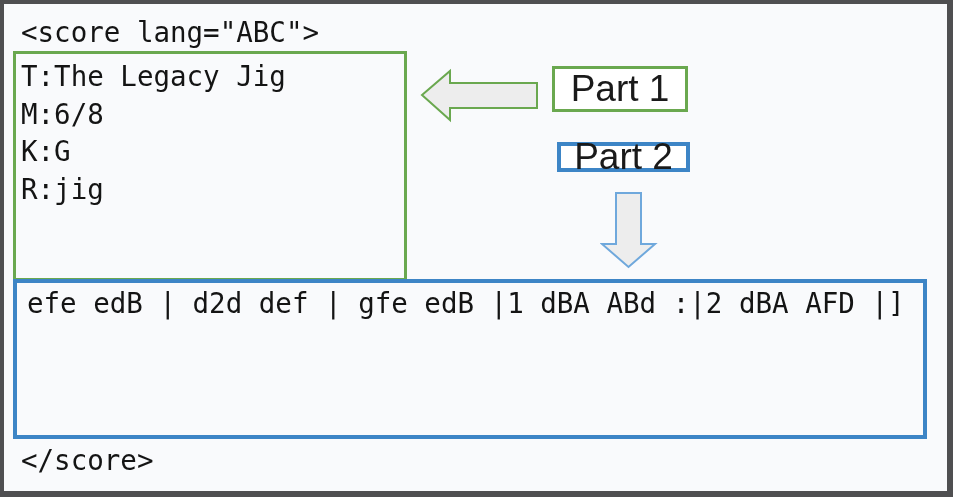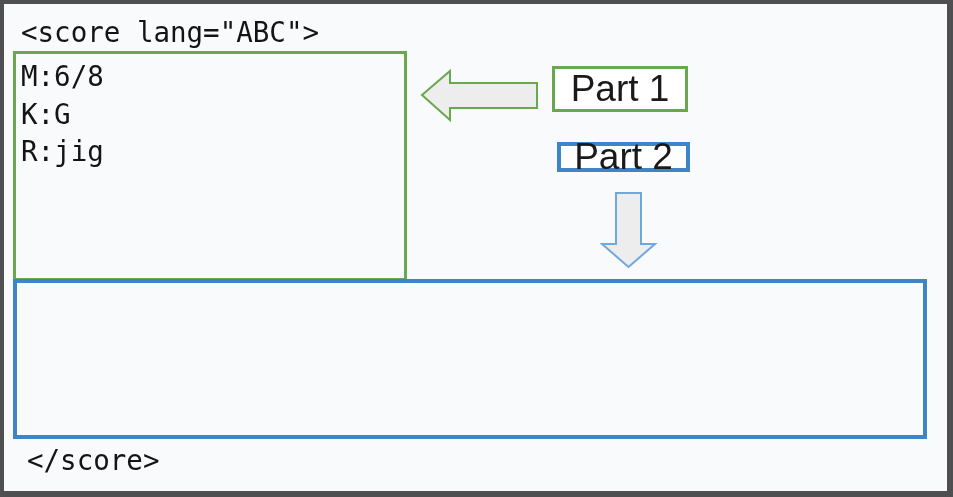--- a/index.html
+++ b/index.html
@@ -47,31 +47,33 @@
 </head>
 <body>
 
 <div class="frame">
 
   <div class="abs mono" style="left:17px;top:10px;">&lt;score lang="ABC"&gt;</div>
 
   <div class="abs green-box" style="left:9px;top:47px;width:394px;height:230px;"></div>
 
   <div class="abs" style="left:17px;top:54px;">
+    <div class="mono">T:The Legacy Jig</div>
     <div class="mono">M:6/8</div>
     <div class="mono">K:G</div>
     <div class="mono">R:jig</div>
   </div>
 
   <div class="abs blue-box" style="left:9px;top:275px;width:914px;height:160px;"></div>
 
   <div class="abs" style="left:23px;top:281px;">
+    <div class="mono">efe edB | d2d def | gfe edB |1 dBA ABd :|2 dBA AFD |]</div>
   </div>
 
-  <div class="abs mono" style="left:23px;top:438px;">&lt;/score&gt;</div>
+  <div class="abs mono" style="left:17px;top:438px;">&lt;/score&gt;</div>
 
   <svg class="abs" style="left:415px;top:64px;" width="120" height="56" viewBox="0 0 120 56">
     <polygon points="3,27 31,3 31,15 118,15 118,40 31,40 31,52" fill="#ededed" stroke="#6aa84f" stroke-width="2" stroke-linejoin="miter"></polygon>
   </svg>
 
   <div class="abs label-box green" style="left:548px;top:62px;width:136px;height:46px;">Part 1</div>
 
   <div class="abs label-box blue" style="left:553px;top:138px;width:133px;height:30px;">Part 2</div>
 
   <svg class="abs" style="left:596px;top:187px;" width="58" height="78" viewBox="0 0 58 78">

